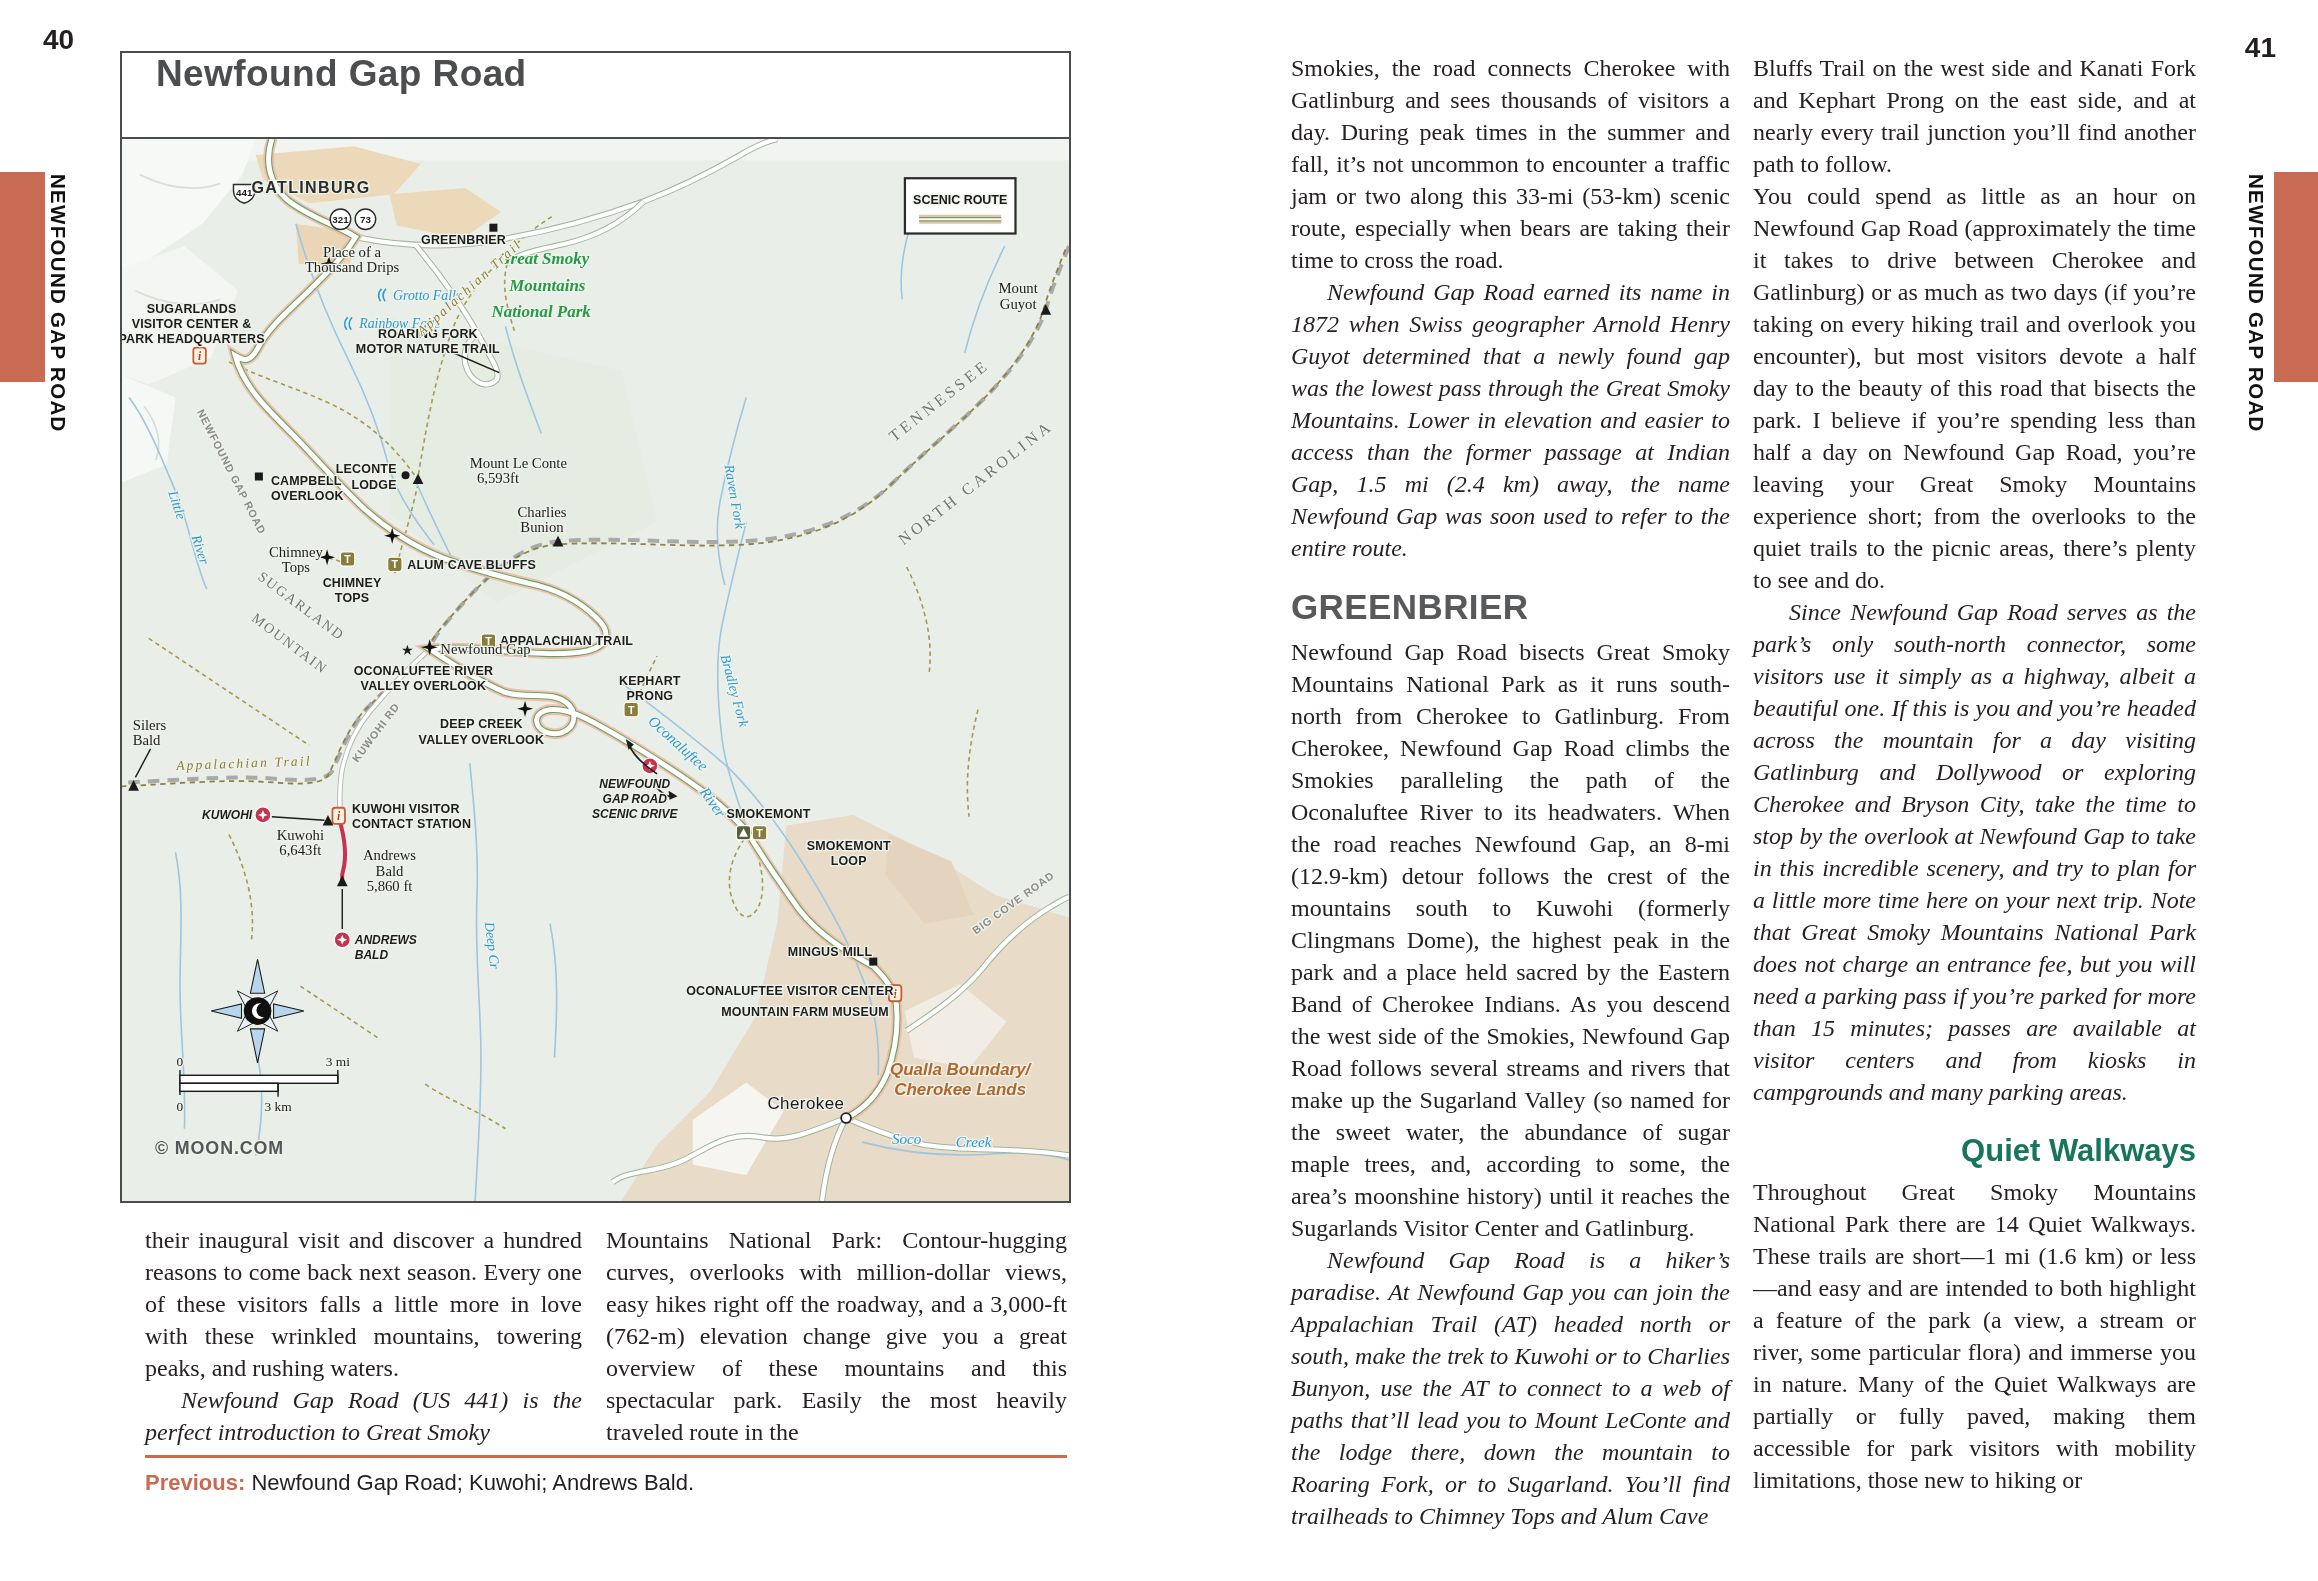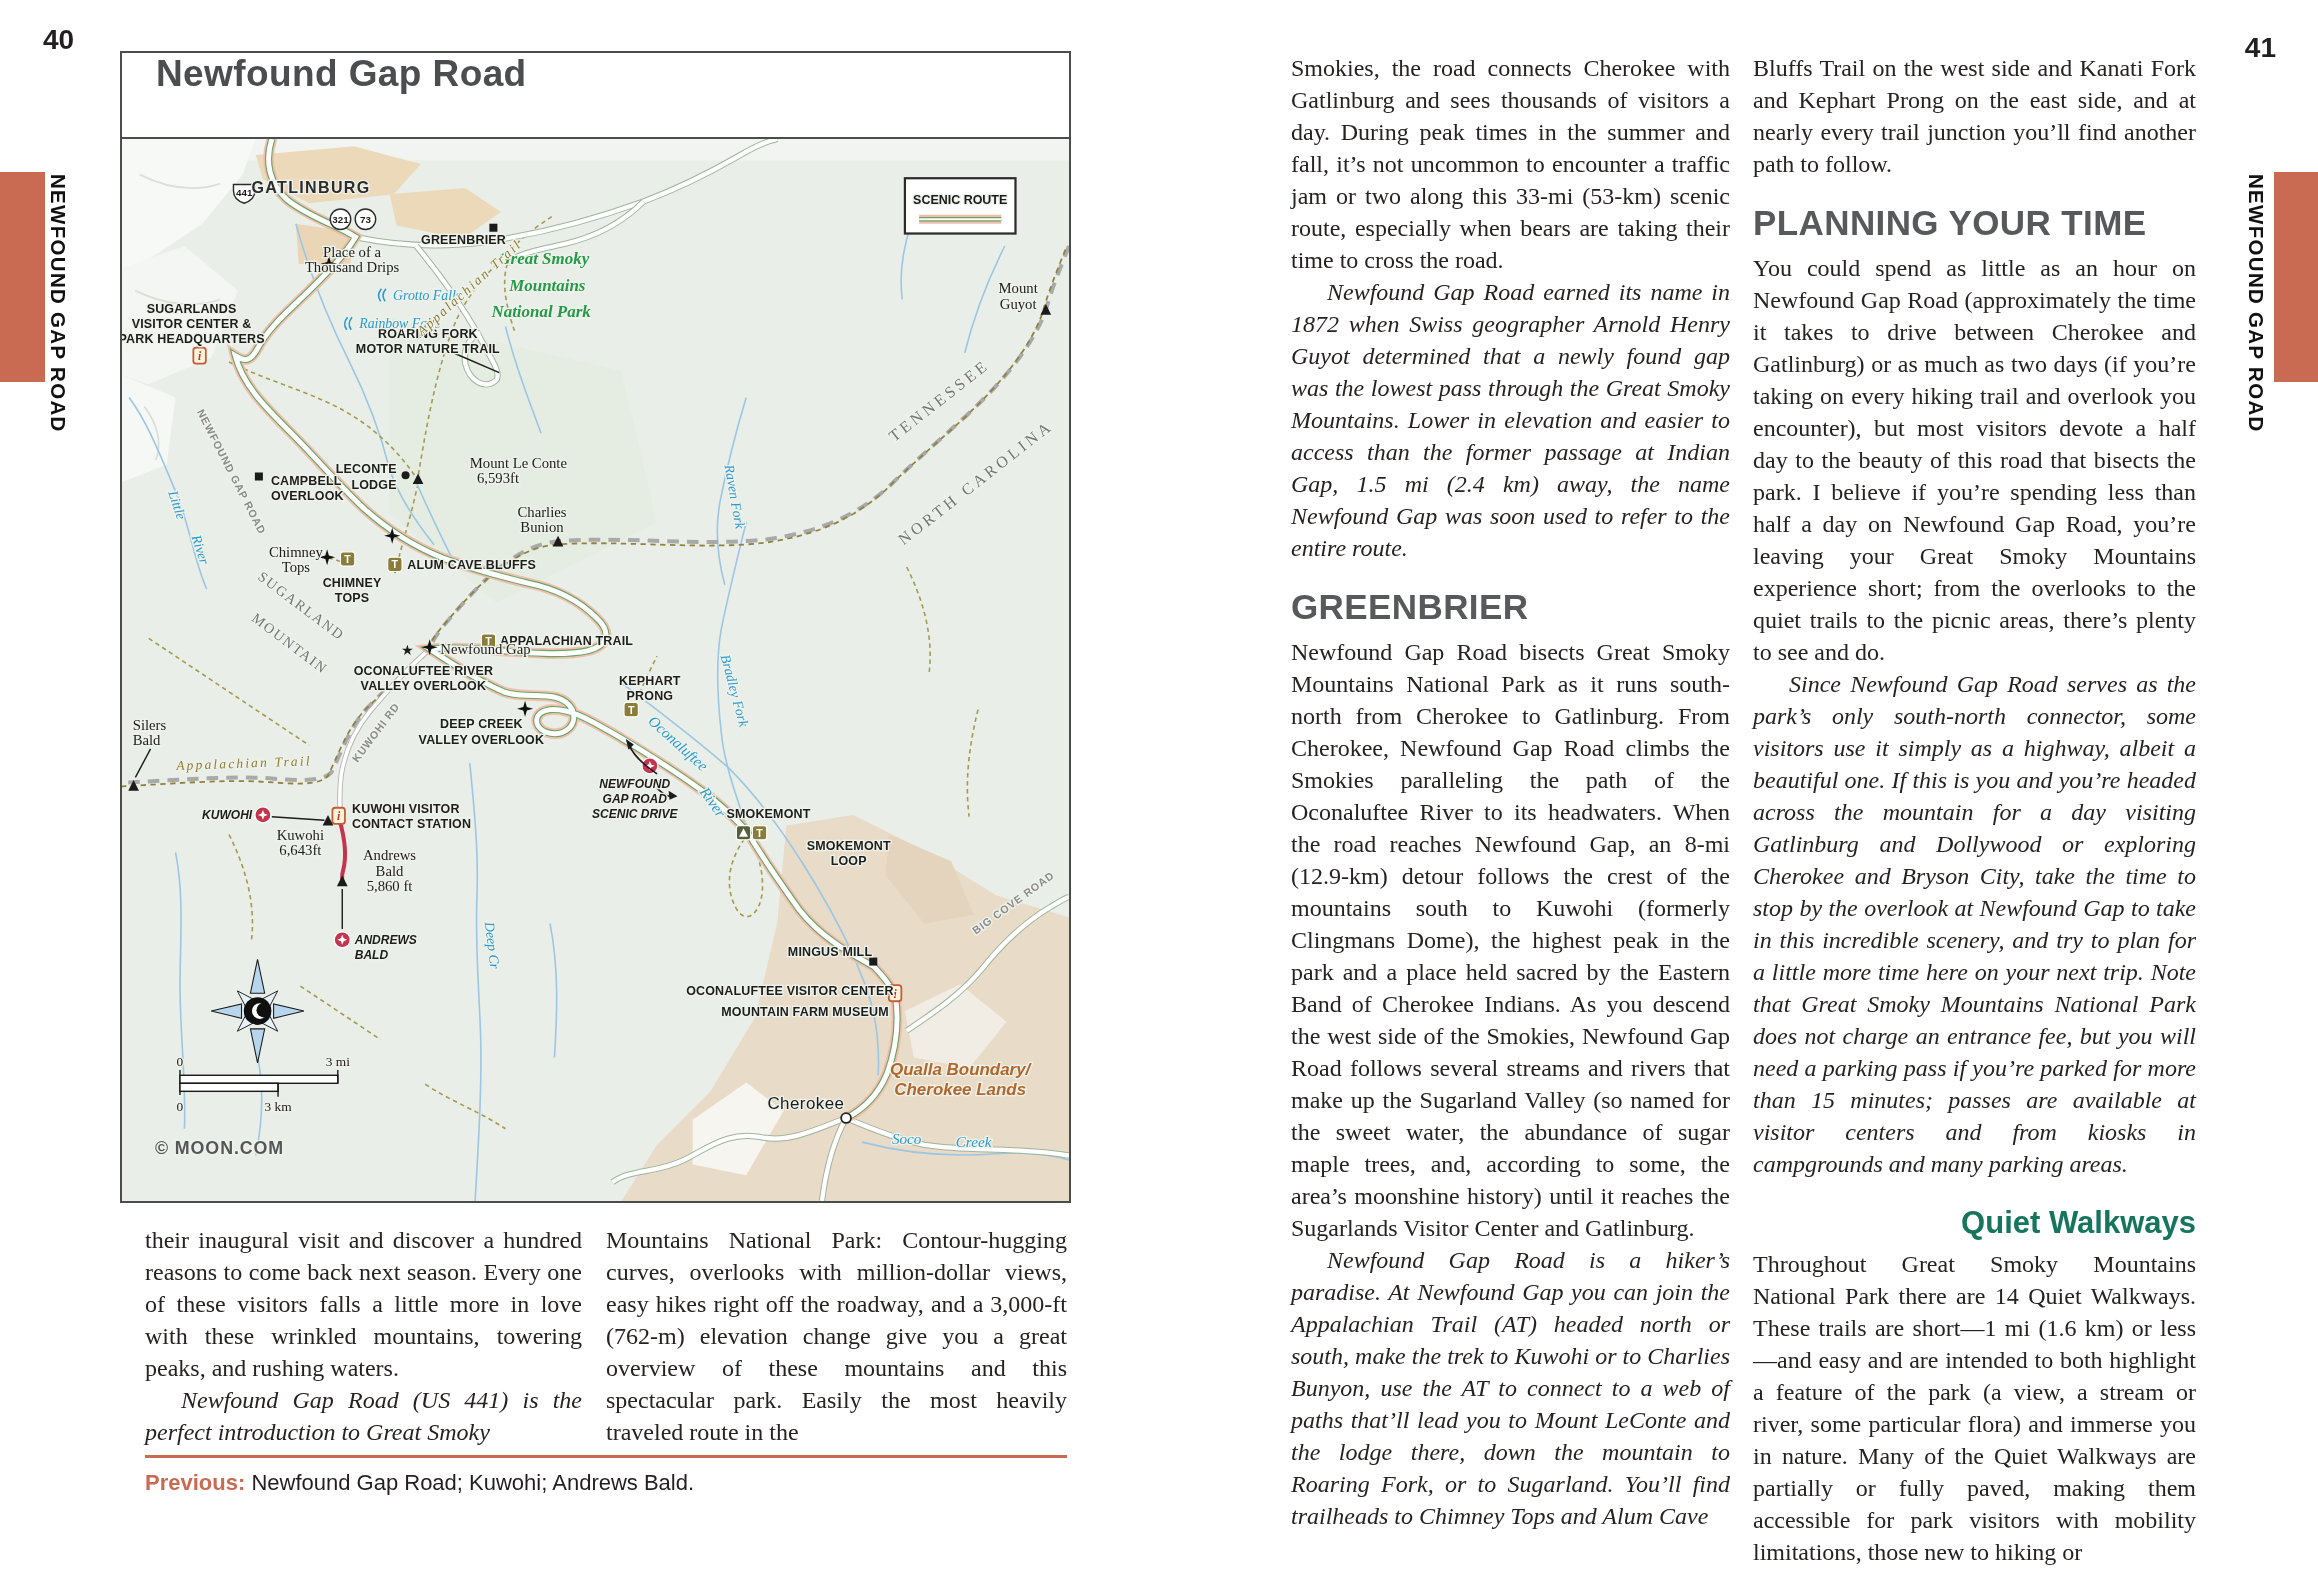--- a/index.html
+++ b/index.html
@@ -419,21 +419,20 @@
 
   <div class="col" style="left:1291px;top:52px;width:439px;">
     <p>Smokies, the road connects Cherokee with Gatlinburg and sees thousands of visitors a day. During peak times in the summer and fall, it’s not uncommon to encounter a traffic jam or two along this 33-mi (53-km) scenic route, especially when bears are taking their time to cross the road.</p>
     <p class="ind">Newfound Gap Road earned its name in 1872 when Swiss geographer Arnold Henry Guyot determined that a newly found gap was the lowest pass through the Great Smoky Mountains. Lower in elevation and easier to access than the former passage at Indian Gap, 1.5 mi (2.4 km) away, the name Newfound Gap was soon used to refer to the entire route.</p>
     <h2 class="sec">GREENBRIER</h2>
     <p>Newfound Gap Road bisects Great Smoky Mountains National Park as it runs south-north from Cherokee to Gatlinburg. From Cherokee, Newfound Gap Road climbs the Smokies paralleling the path of the Oconaluftee River to its headwaters. When the road reaches Newfound Gap, an 8-mi (12.9-km) detour follows the crest of the mountains south to Kuwohi (formerly Clingmans Dome), the highest peak in the park and a place held sacred by the Eastern Band of Cherokee Indians. As you descend the west side of the Smokies, Newfound Gap Road follows several streams and rivers that make up the Sugarland Valley (so named for the sweet water, the abundance of sugar maple trees, and, according to some, the area’s moonshine history) until it reaches the Sugarlands Visitor Center and Gatlinburg.</p>
     <p class="ind">Newfound Gap Road is a hiker’s paradise. At Newfound Gap you can join the Appalachian Trail (AT) headed north or south, make the trek to Kuwohi or to Charlies Bunyon, use the AT to connect to a web of paths that’ll lead you to Mount LeConte and the lodge there, down the mountain to Roaring Fork, or to Sugarland. You’ll find trailheads to Chimney Tops and Alum Cave</p>
   </div>
   <div class="col" style="left:1753px;top:52px;width:443px;">
     <p>Bluffs Trail on the west side and Kanati Fork and Kephart Prong on the east side, and at nearly every trail junction you’ll find another path to follow.</p>
-    <h2 class="sec">PLANNING YOUR TIME</h2>
     <p>You could spend as little as an hour on Newfound Gap Road (approximately the time it takes to drive between Cherokee and Gatlinburg) or as much as two days (if you’re taking on every hiking trail and overlook you encounter), but most visitors devote a half day to the beauty of this road that bisects the park. I believe if you’re spending less than half a day on Newfound Gap Road, you’re leaving your Great Smoky Mountains experience short; from the overlooks to the quiet trails to the picnic areas, there’s plenty to see and do.</p>
     <p class="ind">Since Newfound Gap Road serves as the park’s only south-north connector, some visitors use it simply as a highway, albeit a beautiful one. If this is you and you’re headed across the mountain for a day visiting Gatlinburg and Dollywood or exploring Cherokee and Bryson City, take the time to stop by the overlook at Newfound Gap to take in this incredible scenery, and try to plan for a little more time here on your next trip. Note that Great Smoky Mountains National Park does not charge an entrance fee, but you will need a parking pass if you’re parked for more than 15 minutes; passes are available at visitor centers and from kiosks in campgrounds and many parking areas.</p>
     <h3 class="sub">Quiet Walkways</h3>
     <p>Throughout Great Smoky Mountains National Park there are 14 Quiet Walkways. These trails are short—1 mi (1.6 km) or less—and easy and are intended to both highlight a feature of the park (a view, a stream or river, some particular flora) and immerse you in nature. Many of the Quiet Walkways are partially or fully paved, making them accessible for park visitors with mobility limitations, those new to hiking or</p>
   </div>
 
 </div>
 
 
 </body></html>

